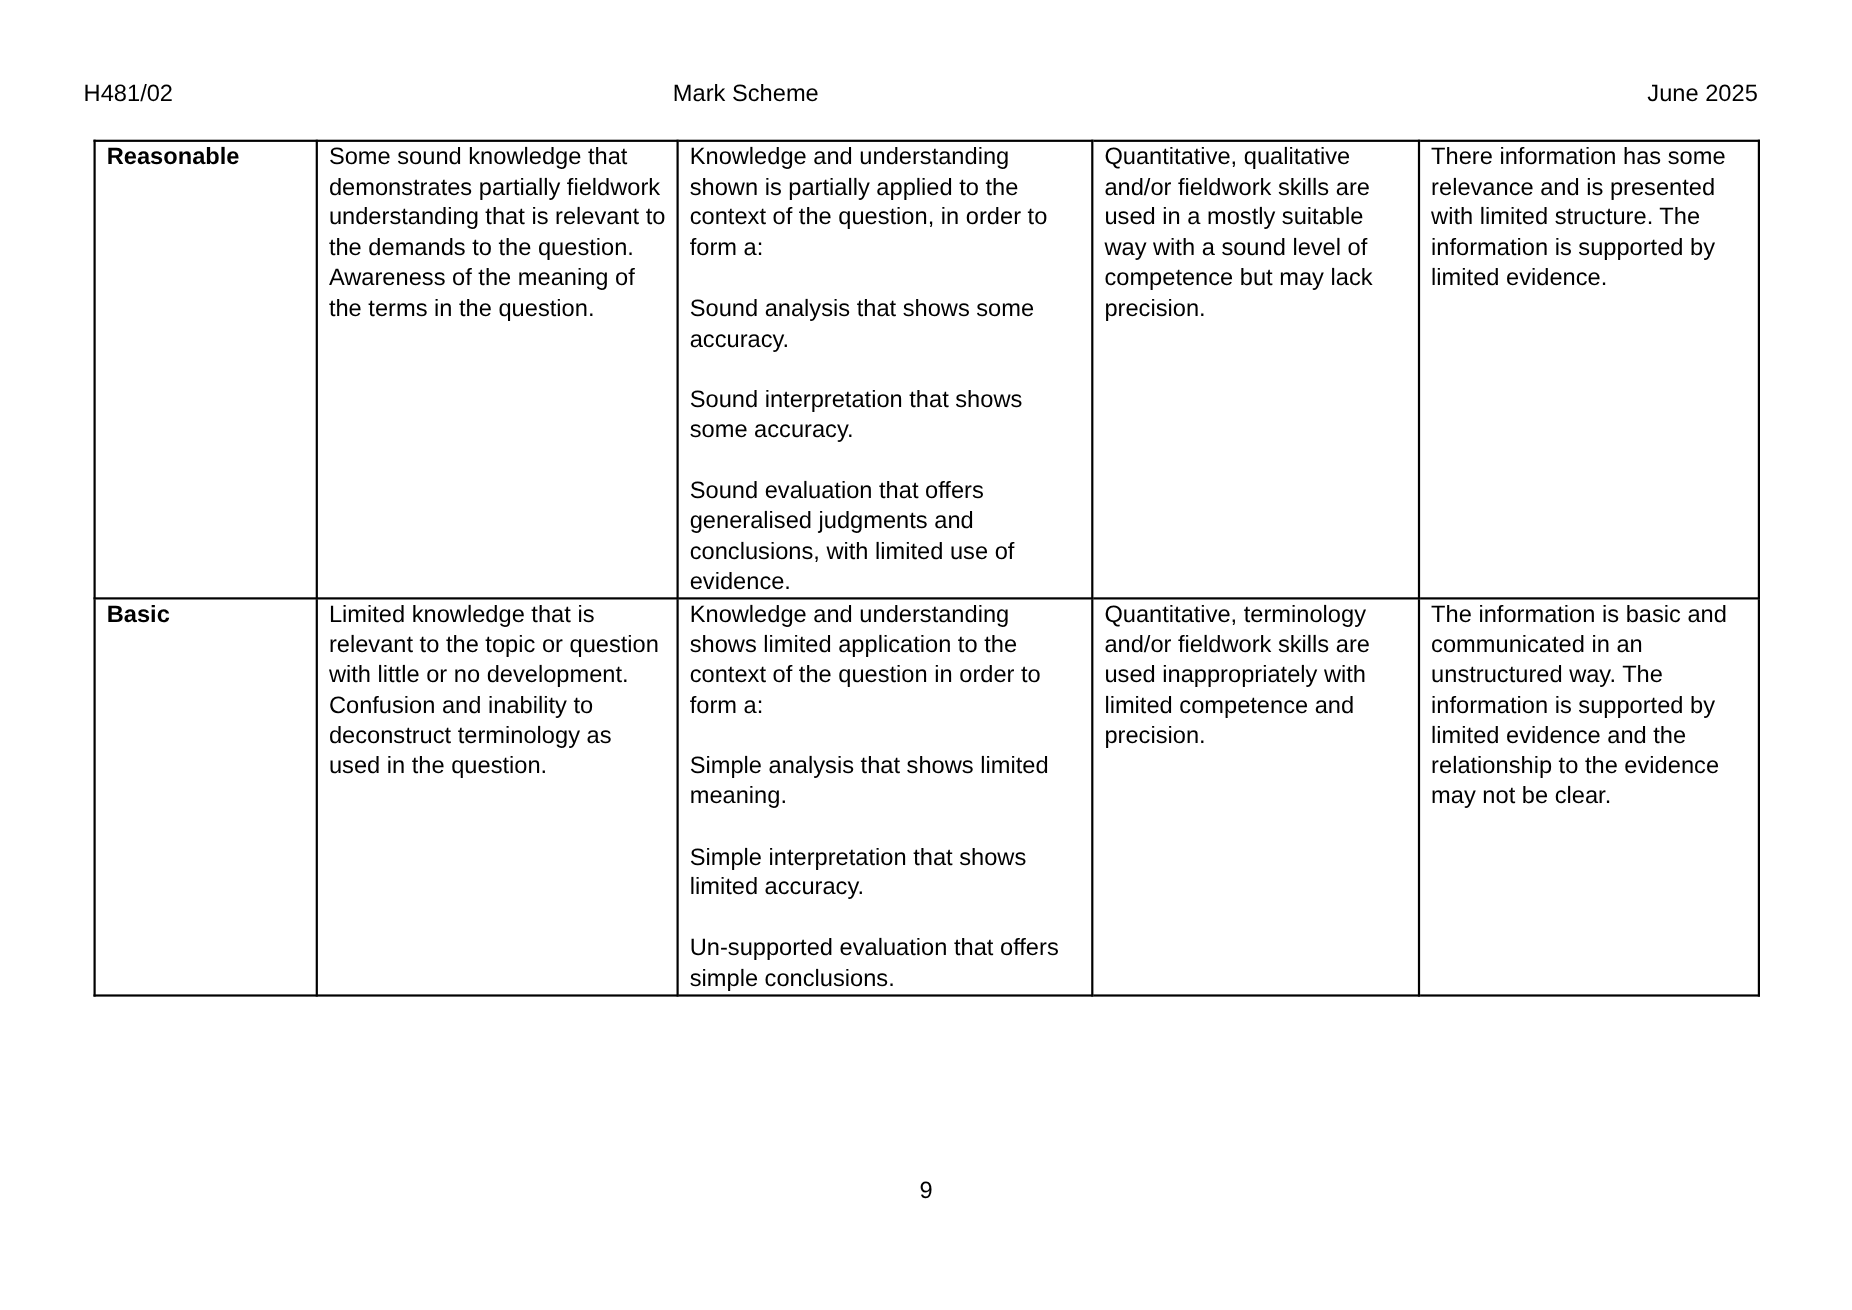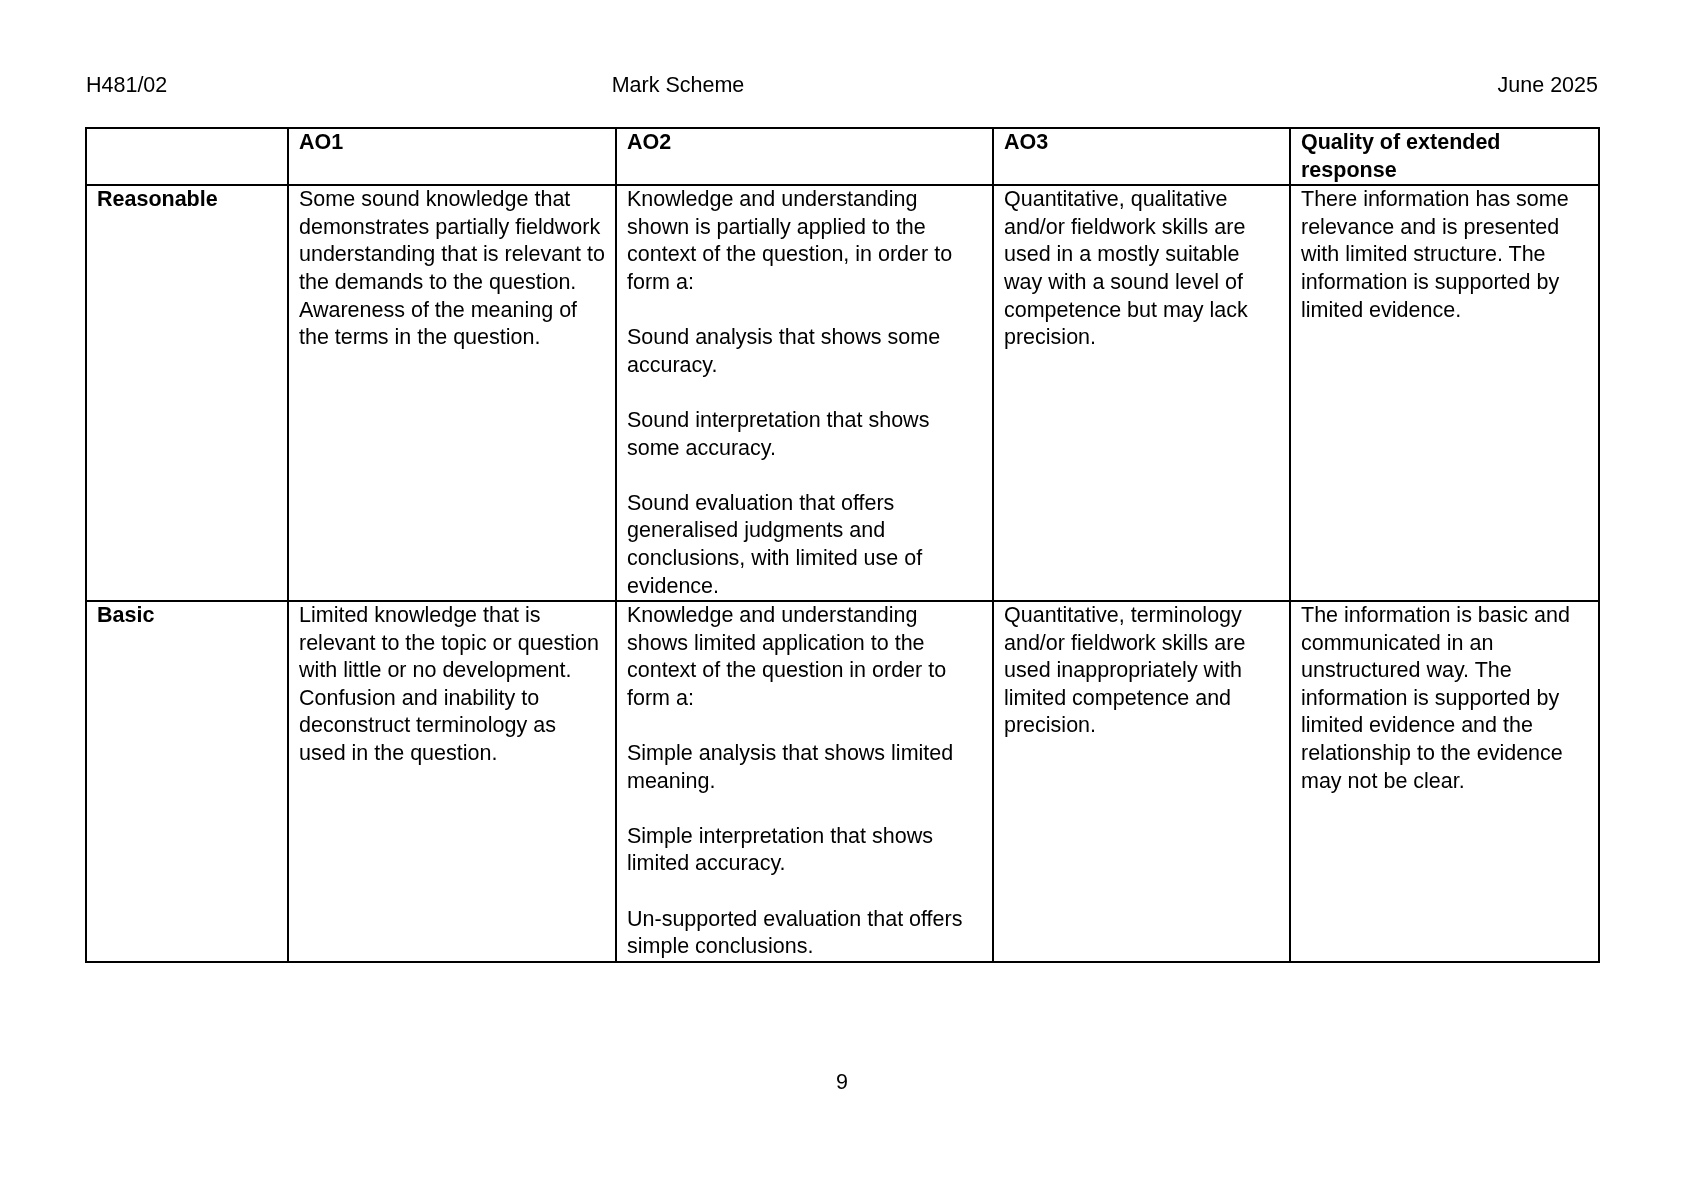--- a/index.html
+++ b/index.html
@@ -1,21 +1,21 @@
 <!DOCTYPE html>
 <html><head>
 <meta charset="utf-8">
 <style>
   html, body { margin: 0; padding: 0; background: #ffffff; }
   body {
     width: 1684px; height: 1191px; position: relative; overflow: hidden;
     font-family: "Liberation Sans", sans-serif; color: #000000;
   }
   .hdr { position: absolute; top: 72px; font-size: 21.5px; line-height: 26px; }
-  .hdr.left { left: 86px; }
+  .hdr.left { left: 76px; }
   .hdr.center { left: 0; width: 1356px; text-align: center; }
   .hdr.right { right: 86px; text-align: left; }
   table.ms {
     position: absolute; left: 85px; top: 127px;
     width: 1513px; border-collapse: collapse; table-layout: fixed;
     font-size: 21.5px; line-height: 27.6px;
   }
   table.ms td, table.ms th {
     border: 2px solid #000; vertical-align: top; text-align: left;
     padding: 0 10px; white-space: pre-line;
@@ -42,27 +42,20 @@
 
 <table class="ms">
   <colgroup>
     <col class="c0">
       <col class="c1">
       <col class="c2">
       <col class="c3">
       <col class="c4">
   </colgroup>
   <tbody>
-      <tr class="head">
-    <th></th>
-    <th>AO1</th>
-    <th>AO2</th>
-    <th>AO3</th>
-    <th>Quality of extended response</th>
-  </tr>
   <tr class="reasonable">
     <td class="level">Reasonable</td>
     <td>Some sound knowledge that demonstrates partially fieldwork understanding that is relevant to the demands to the question.
 Awareness of the meaning of the terms in the question.</td>
     <td>Knowledge and understanding shown is partially applied to the context of the question, in order to form a:
 
 Sound analysis that shows some accuracy.
 
 Sound interpretation that shows some accuracy.
 

